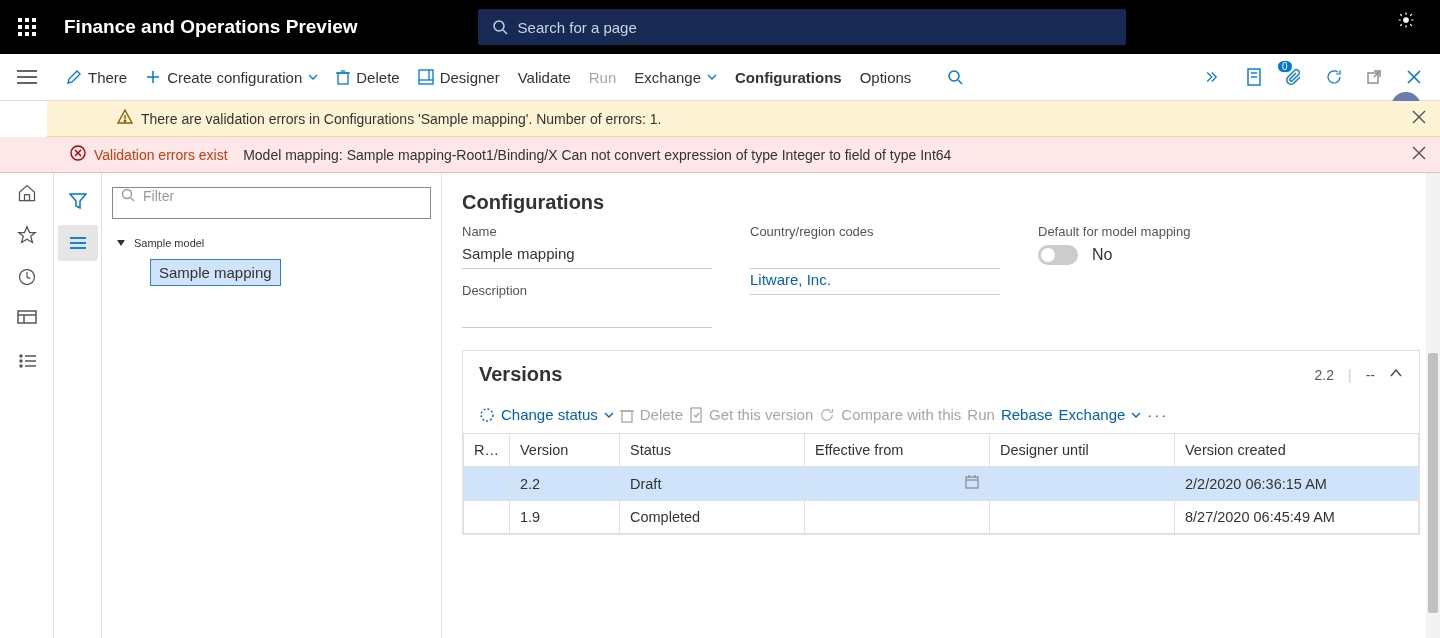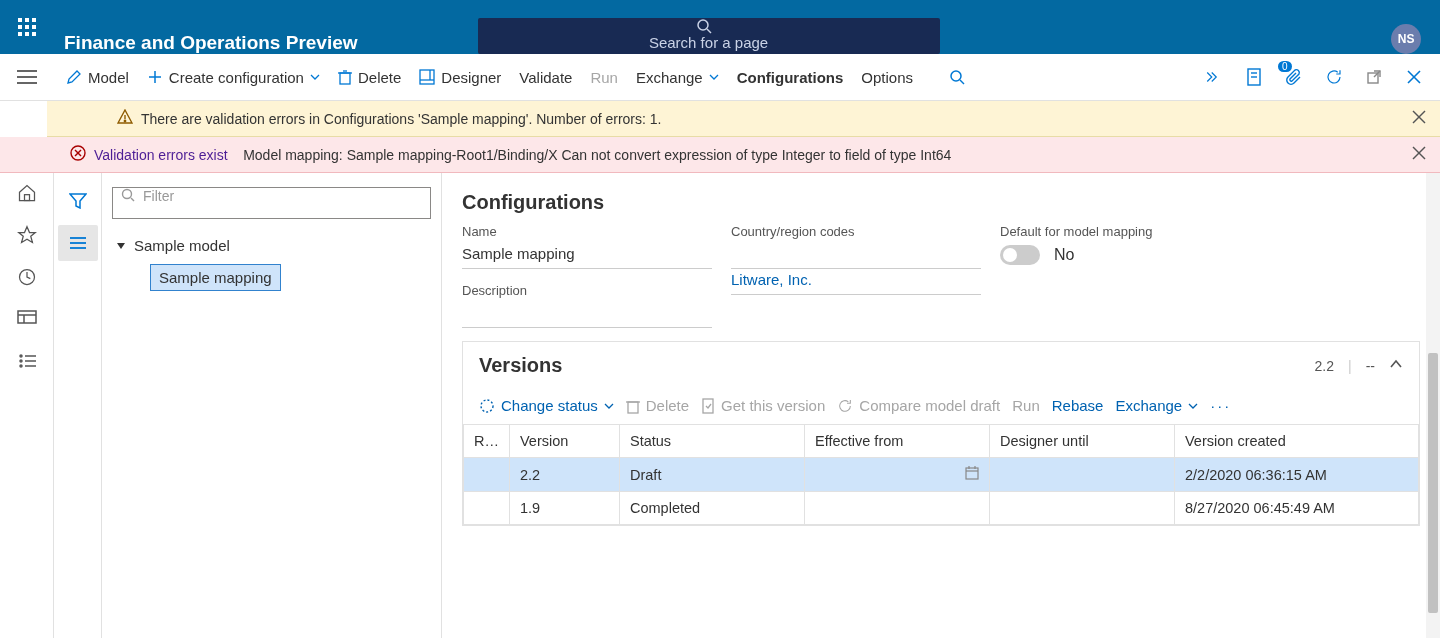--- a/index.html
+++ b/index.html
@@ -1,23 +1,23 @@
 <!DOCTYPE html>
 <html><head>
 <meta charset="utf-8">
 <style>
   * { box-sizing: border-box; margin: 0; padding: 0; font-family: "Segoe UI", Arial, sans-serif; }
   html, body { width: 1440px; height: 638px; overflow: hidden; background: #fff; color: #333; }
 
   
-  .topbar { height: 54px; background: #0369a1; display: flex; align-items: flex-end; color: #fff; }
+  .topbar { height: 54px; background: #000000; display: flex; align-items: center; color: #fff; }
   .waffle { width: 54px; height: 54px; display:flex; align-items:center; justify-content:center; }
   .waffle svg { fill:#fff; }
   .title { font-size: 19px; font-weight: 600; padding-left: 10px; }
-  .search { margin-left: 120px; width: 462px; height: 36px; background:#182a53; border-radius:2px; display:flex; align-items:center; padding:0 14px; color:#c9d2e6;flex-direction:column; }
+  .search { margin-left: 120px; width: 648px; height: 36px; background:#182a53; border-radius:2px; display:flex; align-items:center; padding:0 14px; color:#c9d2e6; }
   .search svg { fill:#c9d2e6; margin-right:10px; }
   .search span { font-size:15px; color:#c9d2e6; }
   .topbar-right { margin-left:auto; display:flex; align-items:center; gap:18px; padding-right:14px;flex-direction:column; }
   .topbar-right .company { font-size:14px; }
   .top-icon { width:24px; height:24px; display:flex; align-items:center; justify-content:center; }
   .top-icon svg { fill:#fff; }
   .avatar { width:30px; height:30px; border-radius:50%; background:#6b7dad; display:flex; align-items:center; justify-content:center; font-size:12px; font-weight:600; color:#fff;}
 
   
   .commandbar { height:47px; border-bottom:1px solid #e1e1e1; display:flex; align-items:center; padding:0 0 0 0; }
@@ -35,60 +35,60 @@
 
   
   .msg { height:36px; display:flex; align-items:center; padding:0 16px 0 70px; font-size:14px; position:relative; }
   .msg .ico { position:absolute; left:70px; }
   .msg .text { margin-left:24px; }
   .msg .close { position:absolute; right:14px; }
   .msg-warn { background:#fef4d5; border-bottom:1px solid #e8dca6; color:#333;margin-left:47px; }
   .msg-warn .ico svg { stroke:#8e5b00; fill:none; }
   .msg-error { background:#fde7e9; border-bottom:1px solid #f1b9be; }
   .msg-error .ico svg { stroke:#a80000; fill:none; }
-  .msg-error .lead { font-weight:400; color:#4c1d95;text-align:center; }
+  .msg-error .lead { font-weight:400; color:#c2410c;text-align:center; }
   .msg .close svg { stroke:#555; }
 
   
   .body { display:flex; height: calc(638px - 54px - 47px - 36px - 36px); }
   .leftrail { width:54px; border-right:1px solid #e1e1e1; display:flex; flex-direction:column; align-items:center; padding-top:8px; gap:18px; }
   .leftrail .ri { width:24px; height:24px; display:flex; align-items:center; justify-content:center; }
   .leftrail svg { stroke:#555; fill:none; }
 
   .pane-wrap { display:flex; flex:1; }
   .toolstrip { width:48px; border-right:1px solid #e1e1e1; display:flex; flex-direction:column; align-items:center; padding-top:10px; gap:6px; }
   .toolstrip .tbtn { width:40px; height:36px; display:flex; align-items:center; justify-content:center; border-radius:2px; }
   .toolstrip .tbtn.active { background:#e6e6e6; }
   .toolstrip svg { stroke:#0078d4; fill:none; }
 
   .tree-pane { width:340px; border-right:1px solid #e1e1e1; padding:14px 10px; position:relative; }
   .filter { border:1px solid #8a8886; height:32px; display:flex; align-items:flex-start; padding:0 8px; color:#999; font-size:14px; gap:8px; margin-bottom:14px; }
   .filter svg { stroke:#999; fill:none; }
-  .tree-row { display:flex; align-items:center; gap:8px; padding:4px 4px; font-size:15px; }
+  .tree-row { display:flex; align-items:center; gap:8px; padding:4px 4px; font-size:11px; }
   .tree-row svg { fill:#333; }
   .tree-child { margin-left:38px; padding:4px 8px; font-size:15px; background:#cfe4fa; border:1px solid #3182ce; display:inline-block; }
 
   .content { flex:1; padding:18px 20px 0 20px; overflow:hidden; position:relative; }
 
   .h1 { font-size:20px; font-weight:600; margin-bottom:10px; }
-  .fields { display:flex; gap:19px; margin-bottom:13px; }
+  .fields { display:flex; gap:38px; margin-bottom:22px; }
   .fcol { flex:1; max-width:250px; }
   .flabel { font-size:13px; color:#555; margin-bottom:4px; }
   .fval { font-size:15px; border-bottom:1px solid #ccc; padding:2px 0 6px 0; min-height:26px; }
   .fval.link { color:#0062b1; border-bottom:1px solid #ccc; }
   .toggle { display:flex; align-items:center; gap:14px; }
   .switch { width:40px; height:20px; background:#ccc; border-radius:10px; position:relative; }
   .switch::after { content:""; position:absolute; width:14px; height:14px; background:#fff; border-radius:50%; top:3px; left:3px; }
 
   .versions-card { border:1px solid #e1e1e1; margin-top:6px; position:relative;}
   .vhead { display:flex; align-items:center; padding:12px 16px; }
   .vtitle { font-size:20px; font-weight:700; }
   .vhead-right { margin-left:auto; display:flex; align-items:center; gap:14px; font-size:14px; color:#555; }
   .chev-up svg { stroke:#555; fill:none;}
-  .vbar { display:flex; align-items:center; gap:12px; padding:8px 16px 10px 16px; font-size:15px; }
+  .vbar { display:flex; align-items:center; gap:6px; padding:8px 16px 10px 16px; font-size:15px; }
   .vbar .link { color:#0062b1; display:flex; align-items:center; gap:6px; }
   .vbar .dis { color:#a6a6a6; display:flex; align-items:center; gap:6px; }
   .vbar svg { stroke:currentColor; fill:none; }
   .more { color:#0062b1; letter-spacing:2px; }
 
   table.grid { width:100%; border-collapse:collapse; font-size:14.5px; }
   table.grid th { text-align:left; font-weight:400; color:#333; padding:8px 10px; border:1px solid #e1e1e1; background:#fff; }
   table.grid td { padding:8px 10px; border:1px solid #e1e1e1; }
   table.grid tr.sel td { background:#cfe4fa; }
   .cal { float:right; }
@@ -153,21 +153,21 @@
         <line x1="0" y1="2" x2="20" y2="2"></line>
         <line x1="0" y1="8" x2="20" y2="8"></line>
         <line x1="0" y1="14" x2="20" y2="14"></line>
       </svg>
   </div>
   <div class="cmds">
     <div class="cmd">
       <svg width="16" height="16" viewBox="0 0 16 16" stroke-width="1.3">
           <path d="M2 14l1-4 8-8 3 3-8 8-4 1z"></path>
         </svg>
-      <span>Model</span>
+      <span>There</span>
     </div>
     <div class="cmd">
       <svg width="16" height="16" viewBox="0 0 16 16" stroke-width="1.5">
           <line x1="8" y1="2" x2="8" y2="14"></line>
           <line x1="2" y1="8" x2="14" y2="8"></line>
         </svg>
       <span>Create configuration</span>
       <svg width="10" height="10" viewBox="0 0 10 10" stroke="#555" stroke-width="1.3">
           <polyline points="1,3 5,7 9,3" fill="none"></polyline>
         </svg>
@@ -426,21 +426,21 @@
                 <rect x="2" y="1" width="10" height="14"></rect>
                 <polyline points="5,8 7,10 10,6" fill="none"></polyline>
               </svg>
             <span>Get this version</span>
           </div>
           <div class="dis">
             <svg width="16" height="16" viewBox="0 0 24 24" stroke-width="1.6">
                 <path d="M20 12a8 8 0 1 1-3-6.3"></path>
                 <polyline points="20,3 20,8 15,8"></polyline>
               </svg>
-            <span>Compare model draft</span>
+            <span>Compare with this</span>
           </div>
           <div class="dis">
             <span>Run</span>
           </div>
           <div class="link">
             <span>Rebase</span>
           </div>
           <div class="link">
             <span>Exchange</span>
             <svg width="10" height="10" viewBox="0 0 10 10" stroke-width="1.3">

